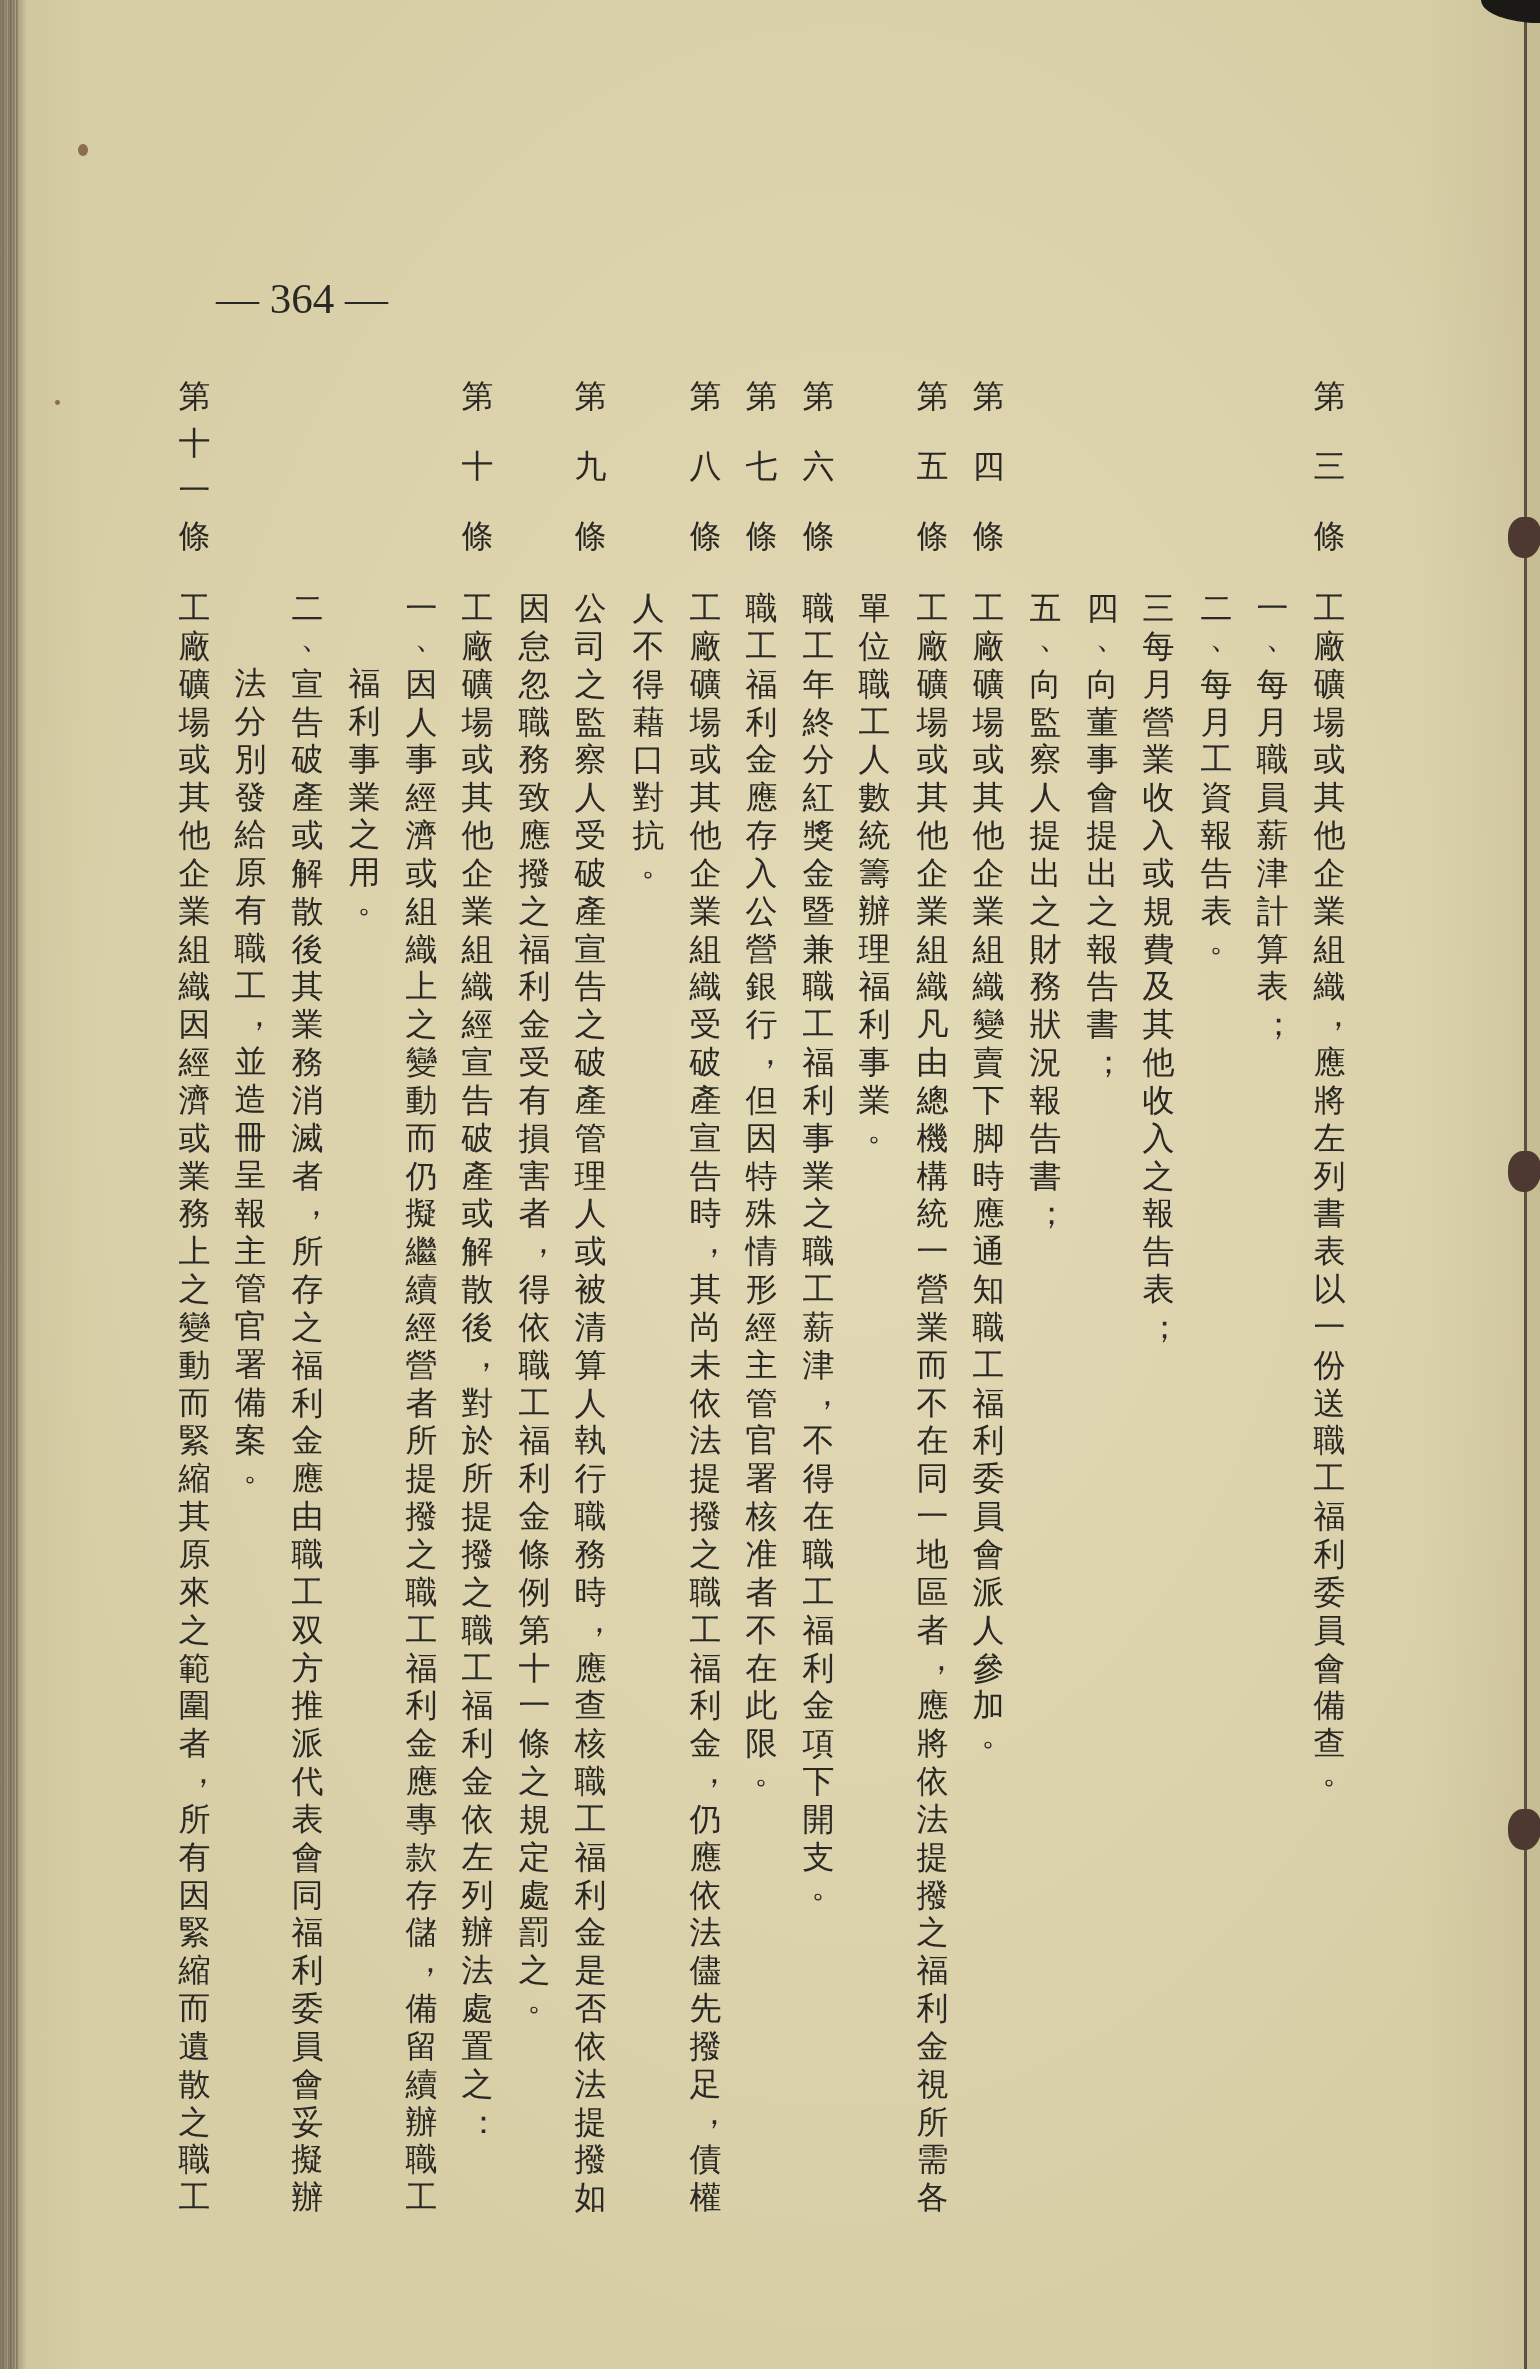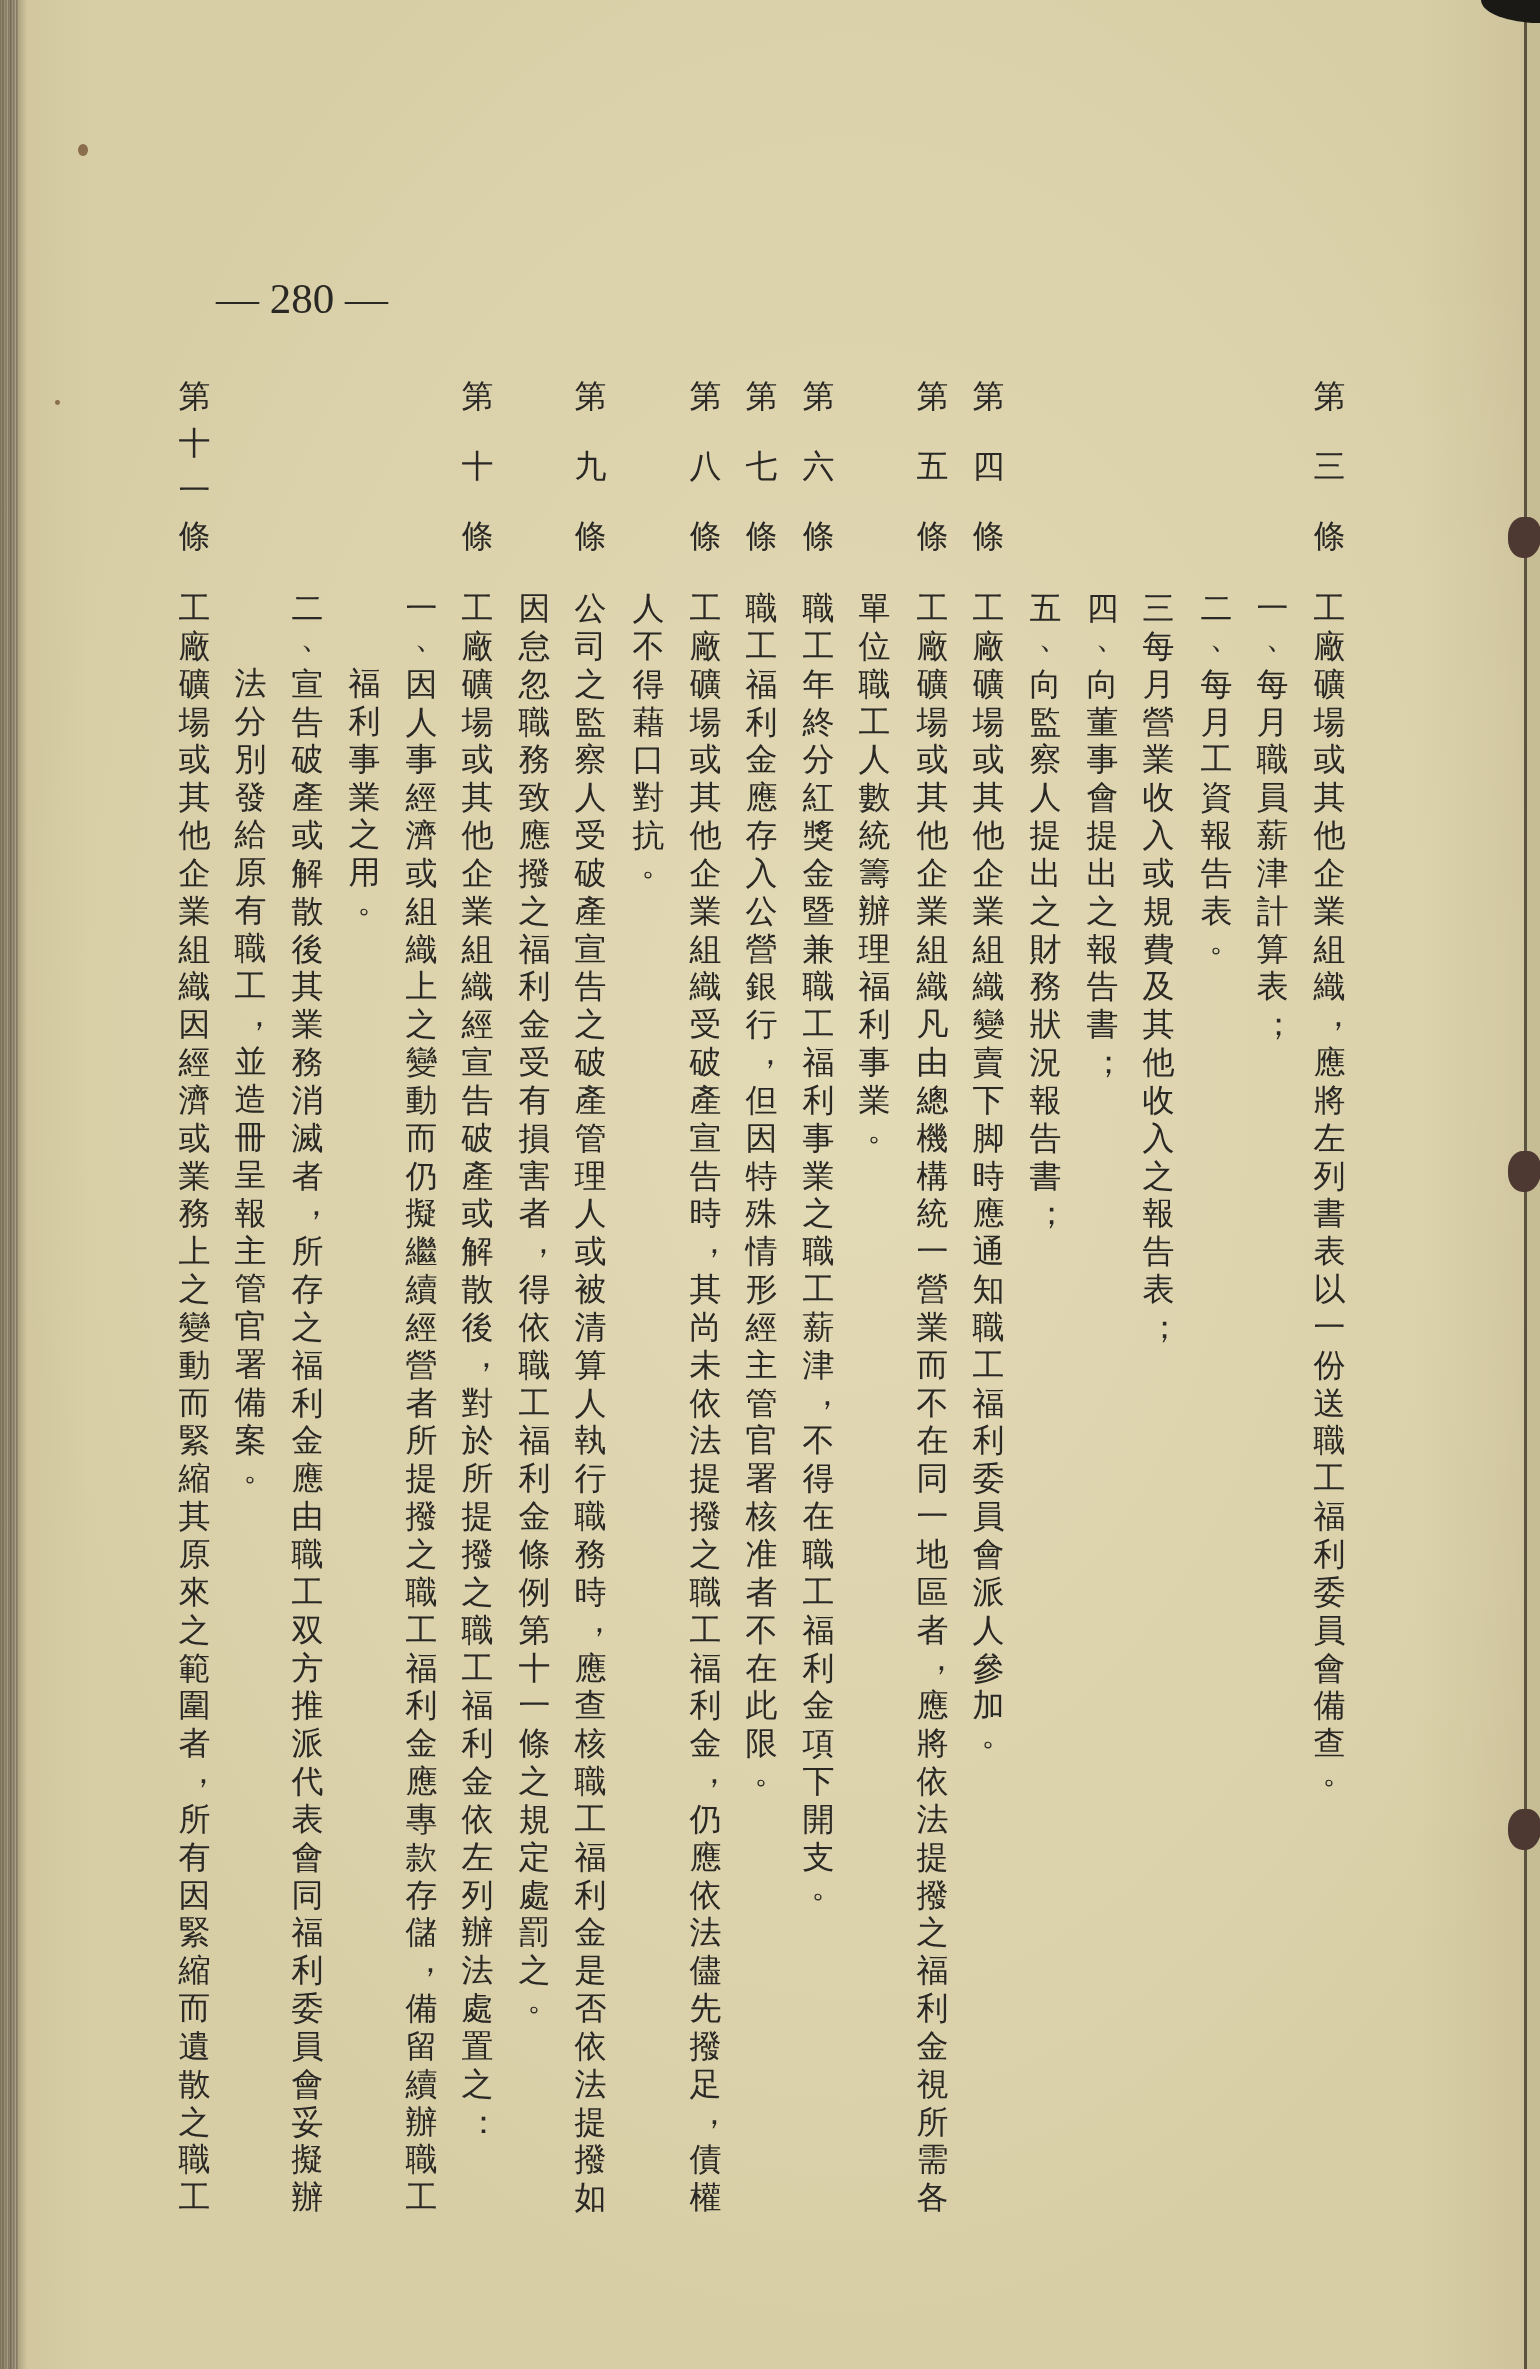--- a/index.html
+++ b/index.html
@@ -65,21 +65,21 @@
   <div class="binding-left"></div>
   <div class="edge-right-strip"></div>
   <div class="edge-right-line"></div>
   <div class="corner-dark"></div>
   <div class="stitch" style="top:517px"></div>
   <div class="stitch" style="top:1151px"></div>
   <div class="stitch" style="top:1809px"></div>
   <div class="speck" style="left:78px;top:144px;width:9.8px;height:11.7px"></div>
   <div class="speck" style="left:55px;top:400px;width:4.9px;height:4.9px"></div>
 
-  <div class="page-number">— 280 —</div>
+  <div class="page-number">— 364 —</div>
 
   <div class="col" style="left:1310px">
     <div class="lbl">
         <span class="ch" style="top: 0px;">第</span>
         <span class="ch" style="top: 70px;">三</span>
         <span class="ch" style="top: 140px;">條</span>
       </div>
     <div class="vt">
         <span class="ch" style="top: 0px;">工</span>
         <span class="ch" style="top: 38px;">廠</span>

